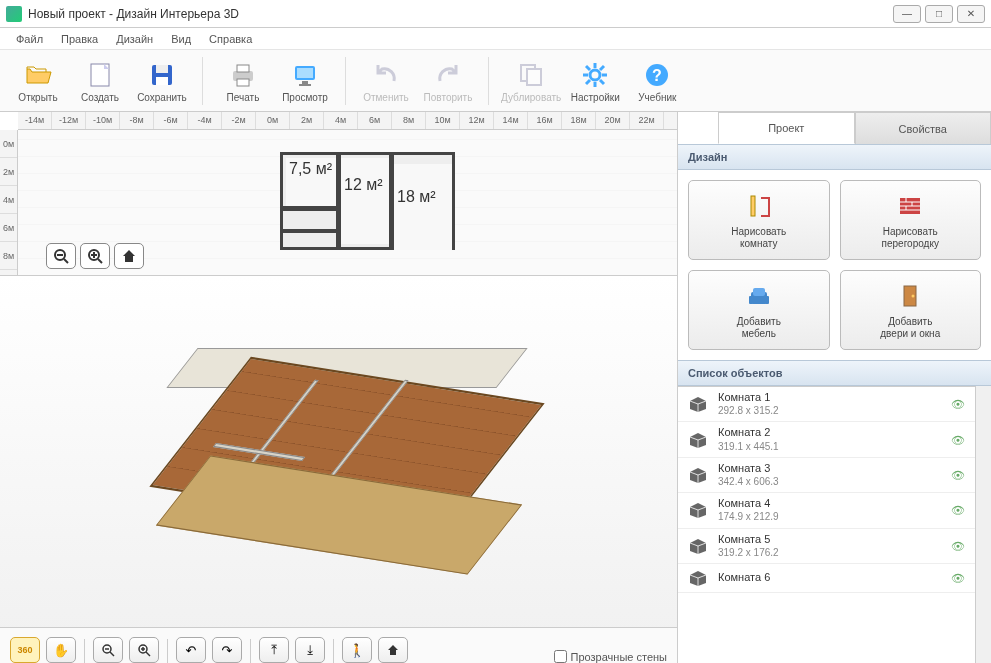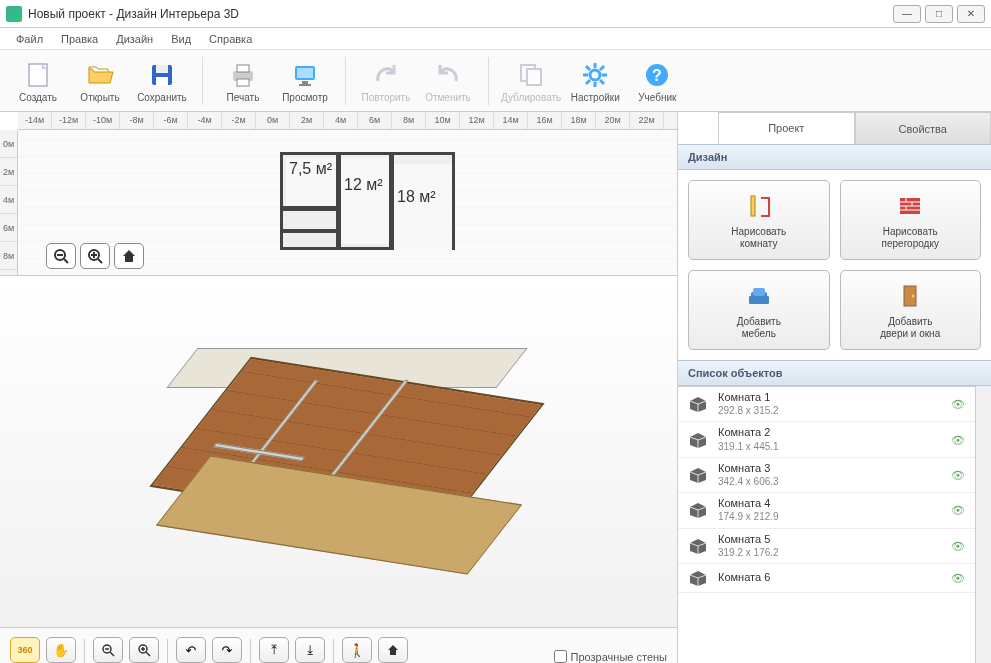--- a/index.html
+++ b/index.html
@@ -92,34 +92,34 @@
   <div class="menu-item">Дизайн</div>
   <div class="menu-item">Вид</div>
   <div class="menu-item">Справка</div>
 </div>
 
 <div class="toolbar">
   <div class="tool-group">
     <div class="tool-btn">
       <div class="ico">
           <svg width="28" height="28">
+            <path d="M3 8 L3 22 L24 22 L27 11 L8 11 L6 8 Z" fill="#fc6" stroke="#c90"></path>
+            <path d="M3 8 L3 6 L10 6 L12 8 L22 8 L22 11" fill="none" stroke="#c90"></path>
+          </svg>
+        </div>
+      <div class="lbl">Открыть</div>
+    </div>
+    <div class="tool-btn">
+      <div class="ico">
+          <svg width="28" height="28">
             <rect x="5" y="3" width="18" height="22" fill="#fff" stroke="#88a" stroke-width="1"></rect>
             <path d="M18 3 L23 8 L18 8 Z" fill="#cce"></path>
           </svg>
         </div>
       <div class="lbl">Создать</div>
-    </div>
-    <div class="tool-btn">
-      <div class="ico">
-          <svg width="28" height="28">
-            <path d="M3 8 L3 22 L24 22 L27 11 L8 11 L6 8 Z" fill="#fc6" stroke="#c90"></path>
-            <path d="M3 8 L3 6 L10 6 L12 8 L22 8 L22 11" fill="none" stroke="#c90"></path>
-          </svg>
-        </div>
-      <div class="lbl">Открыть</div>
     </div>
     <div class="tool-btn">
       <div class="ico">
           <svg width="28" height="28">
             <rect x="4" y="4" width="20" height="20" fill="#36c" rx="2"></rect>
             <rect x="8" y="4" width="12" height="8" fill="#eee"></rect>
             <rect x="8" y="16" width="12" height="8" fill="#fff"></rect>
           </svg>
         </div>
       <div class="lbl">Сохранить</div>
@@ -147,32 +147,32 @@
           </svg>
         </div>
       <div class="lbl">Просмотр</div>
     </div>
   </div>
   <div class="tool-sep"></div>
   <div class="tool-group">
     <div class="tool-btn disabled">
       <div class="ico">
           <svg width="28" height="28">
+            <path d="M22 20 A10 10 0 0 0 10 8 L6 12 M6 4 L6 12 L14 12" fill="none" stroke="#88a" stroke-width="3"></path>
+          </svg>
+        </div>
+      <div class="lbl">Отменить</div>
+    </div>
+    <div class="tool-btn disabled">
+      <div class="ico">
+          <svg width="28" height="28">
             <path d="M6 20 A10 10 0 0 1 18 8 L22 12 M22 4 L22 12 L14 12" fill="none" stroke="#88a" stroke-width="3"></path>
           </svg>
         </div>
       <div class="lbl">Повторить</div>
-    </div>
-    <div class="tool-btn disabled">
-      <div class="ico">
-          <svg width="28" height="28">
-            <path d="M22 20 A10 10 0 0 0 10 8 L6 12 M6 4 L6 12 L14 12" fill="none" stroke="#88a" stroke-width="3"></path>
-          </svg>
-        </div>
-      <div class="lbl">Отменить</div>
     </div>
   </div>
   <div class="tool-sep"></div>
   <div class="tool-group">
     <div class="tool-btn disabled">
       <div class="ico">
           <svg width="28" height="28">
             <rect x="4" y="4" width="14" height="16" fill="none" stroke="#88a" stroke-width="2"></rect>
             <rect x="10" y="8" width="14" height="16" fill="#fff" stroke="#88a" stroke-width="2"></rect>
           </svg>

